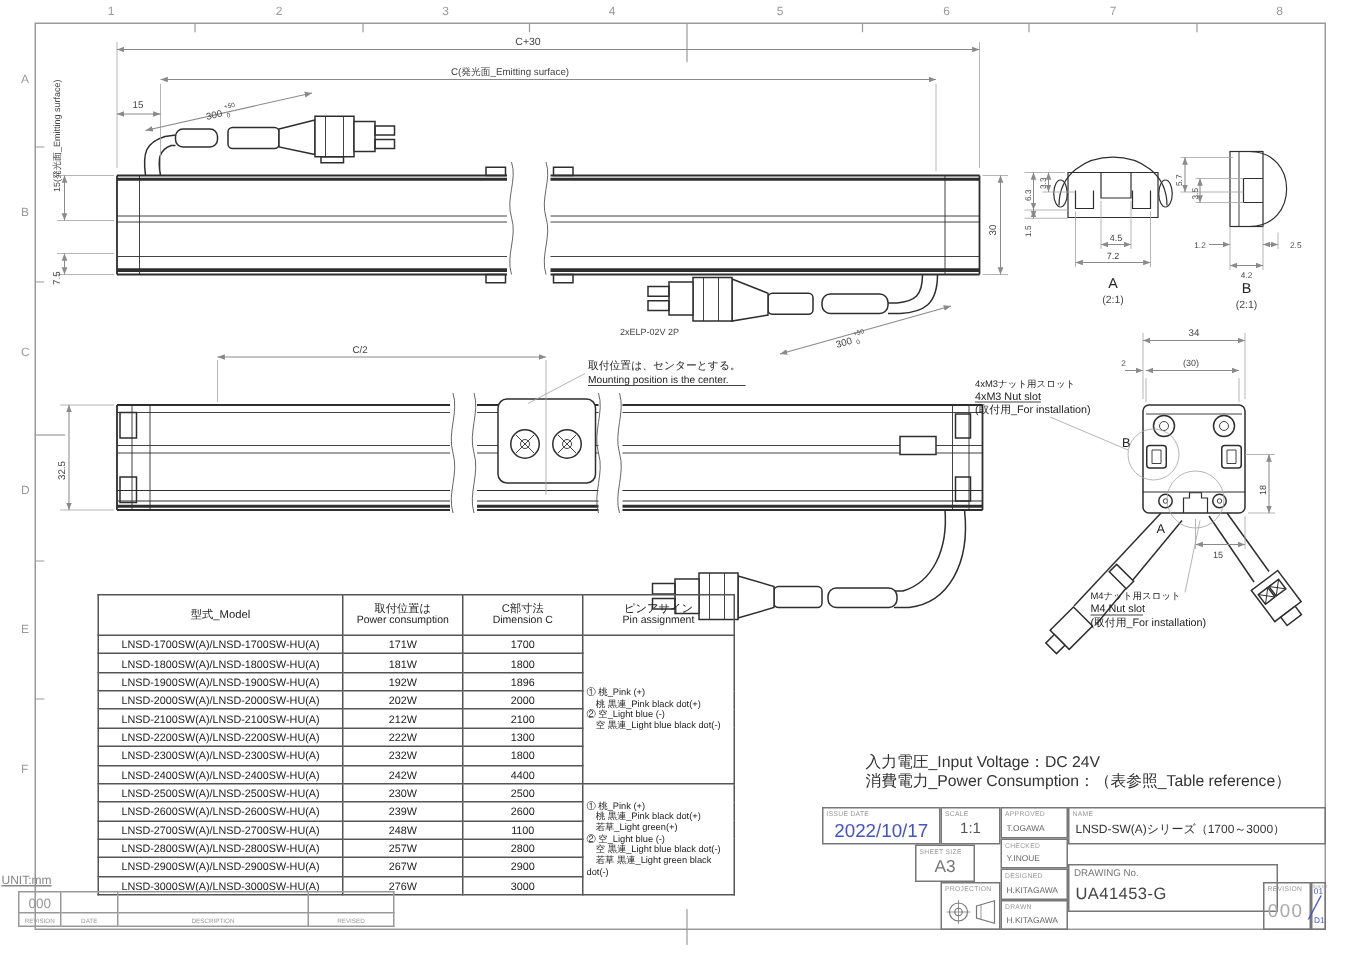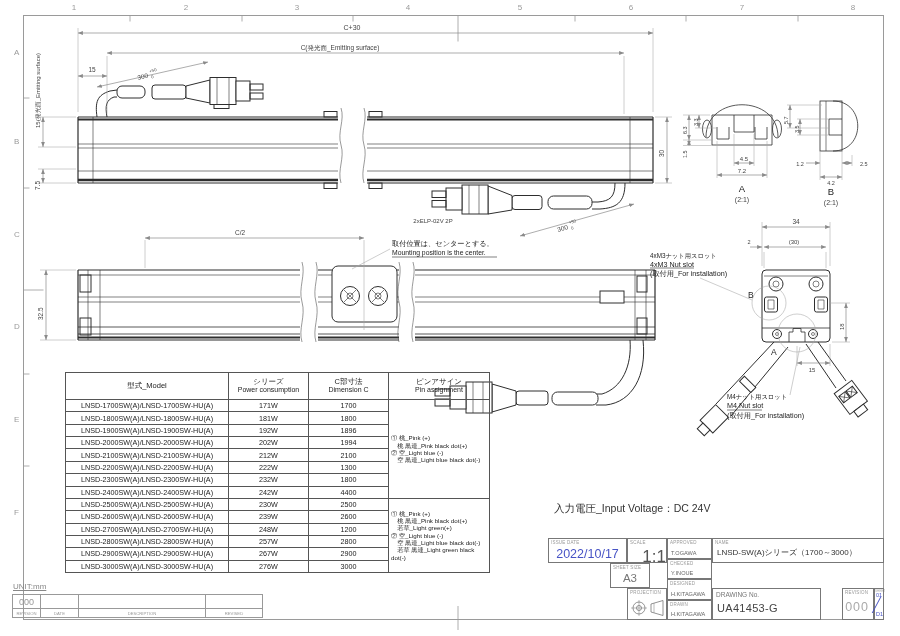--- a/index.html
+++ b/index.html
@@ -15,50 +15,50 @@
   svg .frame{fill:none;stroke:#9a9a9a;stroke-width:1;}
   svg .tick{stroke:#9a9a9a;stroke-width:0.8;}
   svg .brk{fill:none;stroke:#555;stroke-width:0.6;}
   svg .dt{font-size:6.5px;fill:#444;}
   svg .f7{font-size:7px;} svg .f6{font-size:6px;} svg .f55{font-size:5.5px;} svg .f43{font-size:4.3px;}
   svg .sec{font-size:9.5px;fill:#222;} svg .f85{font-size:8.5px;}
   svg .note{font-size:7.2px;fill:#222;} svg .f68{font-size:6.8px;} svg .f63{font-size:6.3px;}
   .grid-label{position:absolute;font-size:8px;color:#9a9a9a;transform:translate(-50%,0);}
   .grid-letter{position:absolute;font-size:8px;color:#9a9a9a;}
   
-  .spec{position:absolute;left:65px;top:372px;width:424px;border-collapse:collapse;table-layout:fixed;padding-left:27px;}
+  .spec{position:absolute;left:65px;top:396px;width:424px;border-collapse:collapse;table-layout:fixed;padding-left:27px;}
   .spec th,.spec td{border:0.8px solid #555;padding:0;text-align:center;color:#222;}
   .spec th{height:26px;font-weight:normal;font-size:7.5px;line-height:1.15;}
   .spec td{height:11.36px;font-size:7.2px;}
   .spec td.pin{font-size:6.2px;text-align:left;vertical-align:middle;padding-left:2px;line-height:1.18;}
   .spec th .en{font-size:7px;}
   
-  .tbnotes{position:absolute;left:554px;top:502px;font-size:10.5px;line-height:12.5px;color:#333;white-space:nowrap;}
+  .tbnotes{position:absolute;left:577px;top:502px;font-size:10.5px;line-height:12.5px;color:#333;white-space:nowrap;}
   
   .tblock{position:absolute;left:548px;top:538px;width:336px;height:82px;}
   .cell{position:absolute;border:0.7px solid #777;box-sizing:border-box;}
   .lbl{position:absolute;top:1px;left:2px;font-size:4.5px;color:#999;letter-spacing:0.2px;white-space:nowrap;}
   .val-date{position:absolute;left:0;right:0;top:8px;text-align:center;font-size:12.5px;color:#4753c5;}
-  .val-scale{position:absolute;left:0;right:0;top:8px;text-align:right;font-size:17px;color:#555;}
+  .val-scale{position:absolute;left:0;right:0;top:8px;text-align:center;font-size:10px;color:#555;}
   .val-sheet{position:absolute;left:0;right:0;top:8px;text-align:center;font-size:11.5px;color:#777;}
   .val-sign{position:absolute;left:3px;bottom:2px;font-size:5.6px;color:#666;}
   .val-name{position:absolute;left:4px;bottom:4px;font-size:8px;color:#333;white-space:nowrap;}
   .val-dname{position:absolute;left:4px;bottom:5px;font-size:8.5px;color:#333;}
   .val-dnolbl{position:absolute;top:2px;left:3px;font-size:6.5px;color:#777;}
   .val-dno{position:absolute;left:4px;bottom:5px;font-size:11px;color:#444;letter-spacing:0.3px;}
   .val-rev{position:absolute;left:0;right:4px;bottom:5px;text-align:right;font-size:12.5px;color:#aaa;letter-spacing:1px;}
   .logo{position:absolute;left:0;right:0;top:6px;text-align:center;}
   .logo .ccs{font-size:27px;font-weight:bold;letter-spacing:-2px;color:#111;font-family:"DejaVu Sans",sans-serif;line-height:26px;}
   .logo .inc{font-size:10.5px;color:#222;letter-spacing:0.5px;}
   .sht01{position:absolute;top:3px;right:1px;font-size:5.5px;color:#4753c5;}
   .shtd1{position:absolute;bottom:2px;left:1px;font-size:5.5px;color:#4753c5;}
   .shtlbl{position:absolute;top:0px;left:0px;font-size:3px;color:#aaa;}
   .shtslash{position:absolute;left:1px;top:8px;width:11px;height:16px;border-left:0.6px solid #4753c5;transform:skewX(-28deg);}
   
-  .unit{position:absolute;left:13px;top:582px;font-size:8px;color:#888;text-decoration:underline;}
+  .unit{position:absolute;left:1px;top:582px;font-size:8px;color:#888;text-decoration:underline;}
   .rstrip{position:absolute;left:12px;top:594px;width:250px;border-collapse:collapse;table-layout:fixed;}
   .rstrip td{border:0.7px solid #999;padding:0;text-align:center;color:#999;}
   .rstrip .vrow td{height:13px;font-size:9px;}
   .rstrip .lrow td{height:8px;font-size:4.2px;}
 </style>
 </head>
 <body>
 
 <div class="sheet">
 
@@ -383,21 +383,21 @@
         <col style="width:80px">
         <col style="width:80px">
         <col style="width:101px">
       </colgroup>
     <thead>
       <tr>
         <th>
             <div>型式_Model</div>
           </th>
         <th>
-            <div>シリーズ</div>
+            <div>取付位置は</div>
             <div class="en">Power consumption</div>
           </th>
         <th>
             <div>C部寸法</div>
             <div class="en">Dimension C</div>
           </th>
         <th>
             <div>ピンアサイン</div>
             <div class="en">Pin assignment</div>
           </th>
@@ -421,21 +421,21 @@
           <td>1800</td>
         </tr>
         <tr>
           <td>LNSD-1900SW(A)/LNSD-1900SW-HU(A)</td>
           <td>192W</td>
           <td>1896</td>
         </tr>
         <tr>
           <td>LNSD-2000SW(A)/LNSD-2000SW-HU(A)</td>
           <td>202W</td>
-          <td>1994</td>
+          <td>2000</td>
         </tr>
         <tr>
           <td>LNSD-2100SW(A)/LNSD-2100SW-HU(A)</td>
           <td>212W</td>
           <td>2100</td>
         </tr>
         <tr>
           <td>LNSD-2200SW(A)/LNSD-2200SW-HU(A)</td>
           <td>222W</td>
           <td>1300</td>
@@ -464,21 +464,21 @@
           </td>
         </tr>
         <tr>
           <td>LNSD-2600SW(A)/LNSD-2600SW-HU(A)</td>
           <td>239W</td>
           <td>2600</td>
         </tr>
         <tr>
           <td>LNSD-2700SW(A)/LNSD-2700SW-HU(A)</td>
           <td>248W</td>
-          <td>1200</td>
+          <td>1100</td>
         </tr>
         <tr>
           <td>LNSD-2800SW(A)/LNSD-2800SW-HU(A)</td>
           <td>257W</td>
           <td>2800</td>
         </tr>
         <tr>
           <td>LNSD-2900SW(A)/LNSD-2900SW-HU(A)</td>
           <td>267W</td>
           <td>2900</td>
@@ -487,20 +487,21 @@
           <td>LNSD-3000SW(A)/LNSD-3000SW-HU(A)</td>
           <td>276W</td>
           <td>3000</td>
         </tr>
       </tbody>
   </table>
 
   
   <div class="tbnotes">
     <div>入力電圧_Input Voltage：DC 24V</div>
+    <div>消費電力_Power Consumption：（表参照_Table reference）</div>
   </div>
 
   
   <div class="tblock">
     <div class="cell" style="left:0;top:0;width:79px;height:25px">
       <span class="lbl">ISSUE DATE</span>
       <div class="val-date">2022/10/17</div>
     </div>
     <div class="cell" style="left:79px;top:0;width:40px;height:25px">
       <span class="lbl">SCALE</span>
@@ -533,21 +534,21 @@
       <div class="val-sign">H.KITAGAWA</div>
     </div>
     <div class="cell" style="left:119px;top:61.5px;width:45px;height:20.5px">
       <span class="lbl">DRAWN</span>
       <div class="val-sign">H.KITAGAWA</div>
     </div>
     <div class="cell" style="left:164px;top:0;width:172px;height:25px">
       <span class="lbl">NAME</span>
       <div class="val-name">LNSD-SW(A)シリーズ（1700～3000）</div>
     </div>
-    <div class="cell" style="left:164px;top:50px;width:109px;height:32px">
+    <div class="cell" style="left:164px;top:38px;width:140px;height:32px">
       <span class="val-dnolbl">DRAWING No.</span>
       <div class="val-dno">UA41453-G</div>
     </div>
     <div class="cell" style="left:294px;top:50px;width:32px;height:32px">
       <span class="lbl">REVISION</span>
       <div class="val-rev">000</div>
     </div>
     <div class="cell" style="left:326px;top:50px;width:10px;height:32px">
       <span class="shtlbl">SHEET</span>
       <div class="shtslash"></div>

